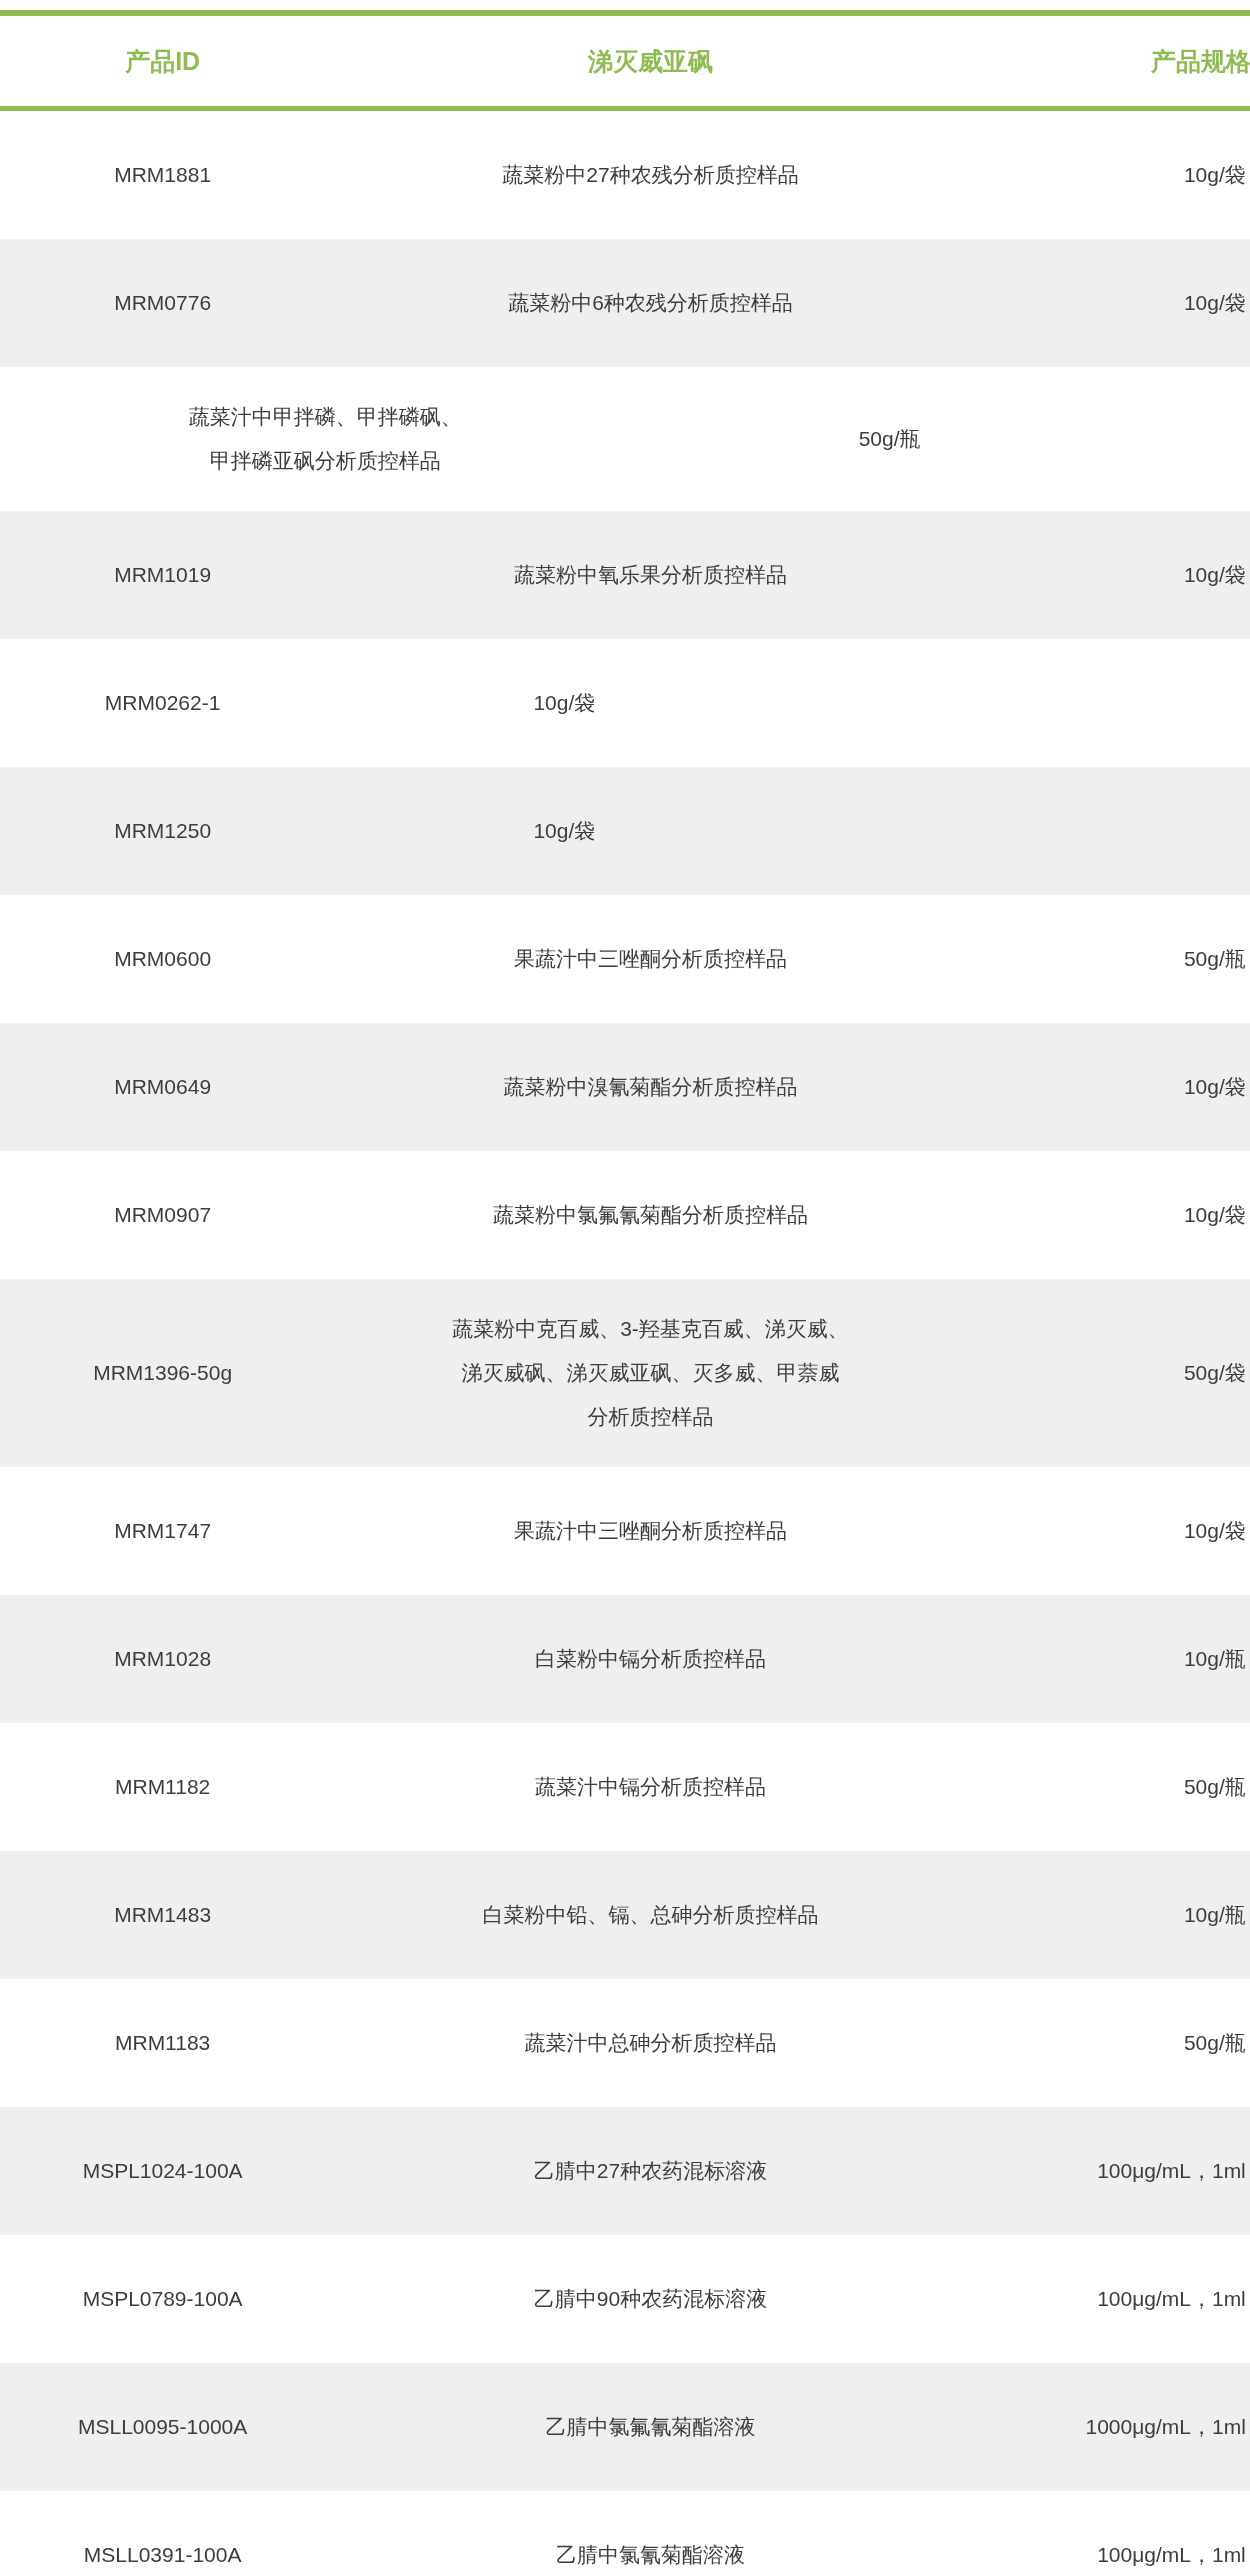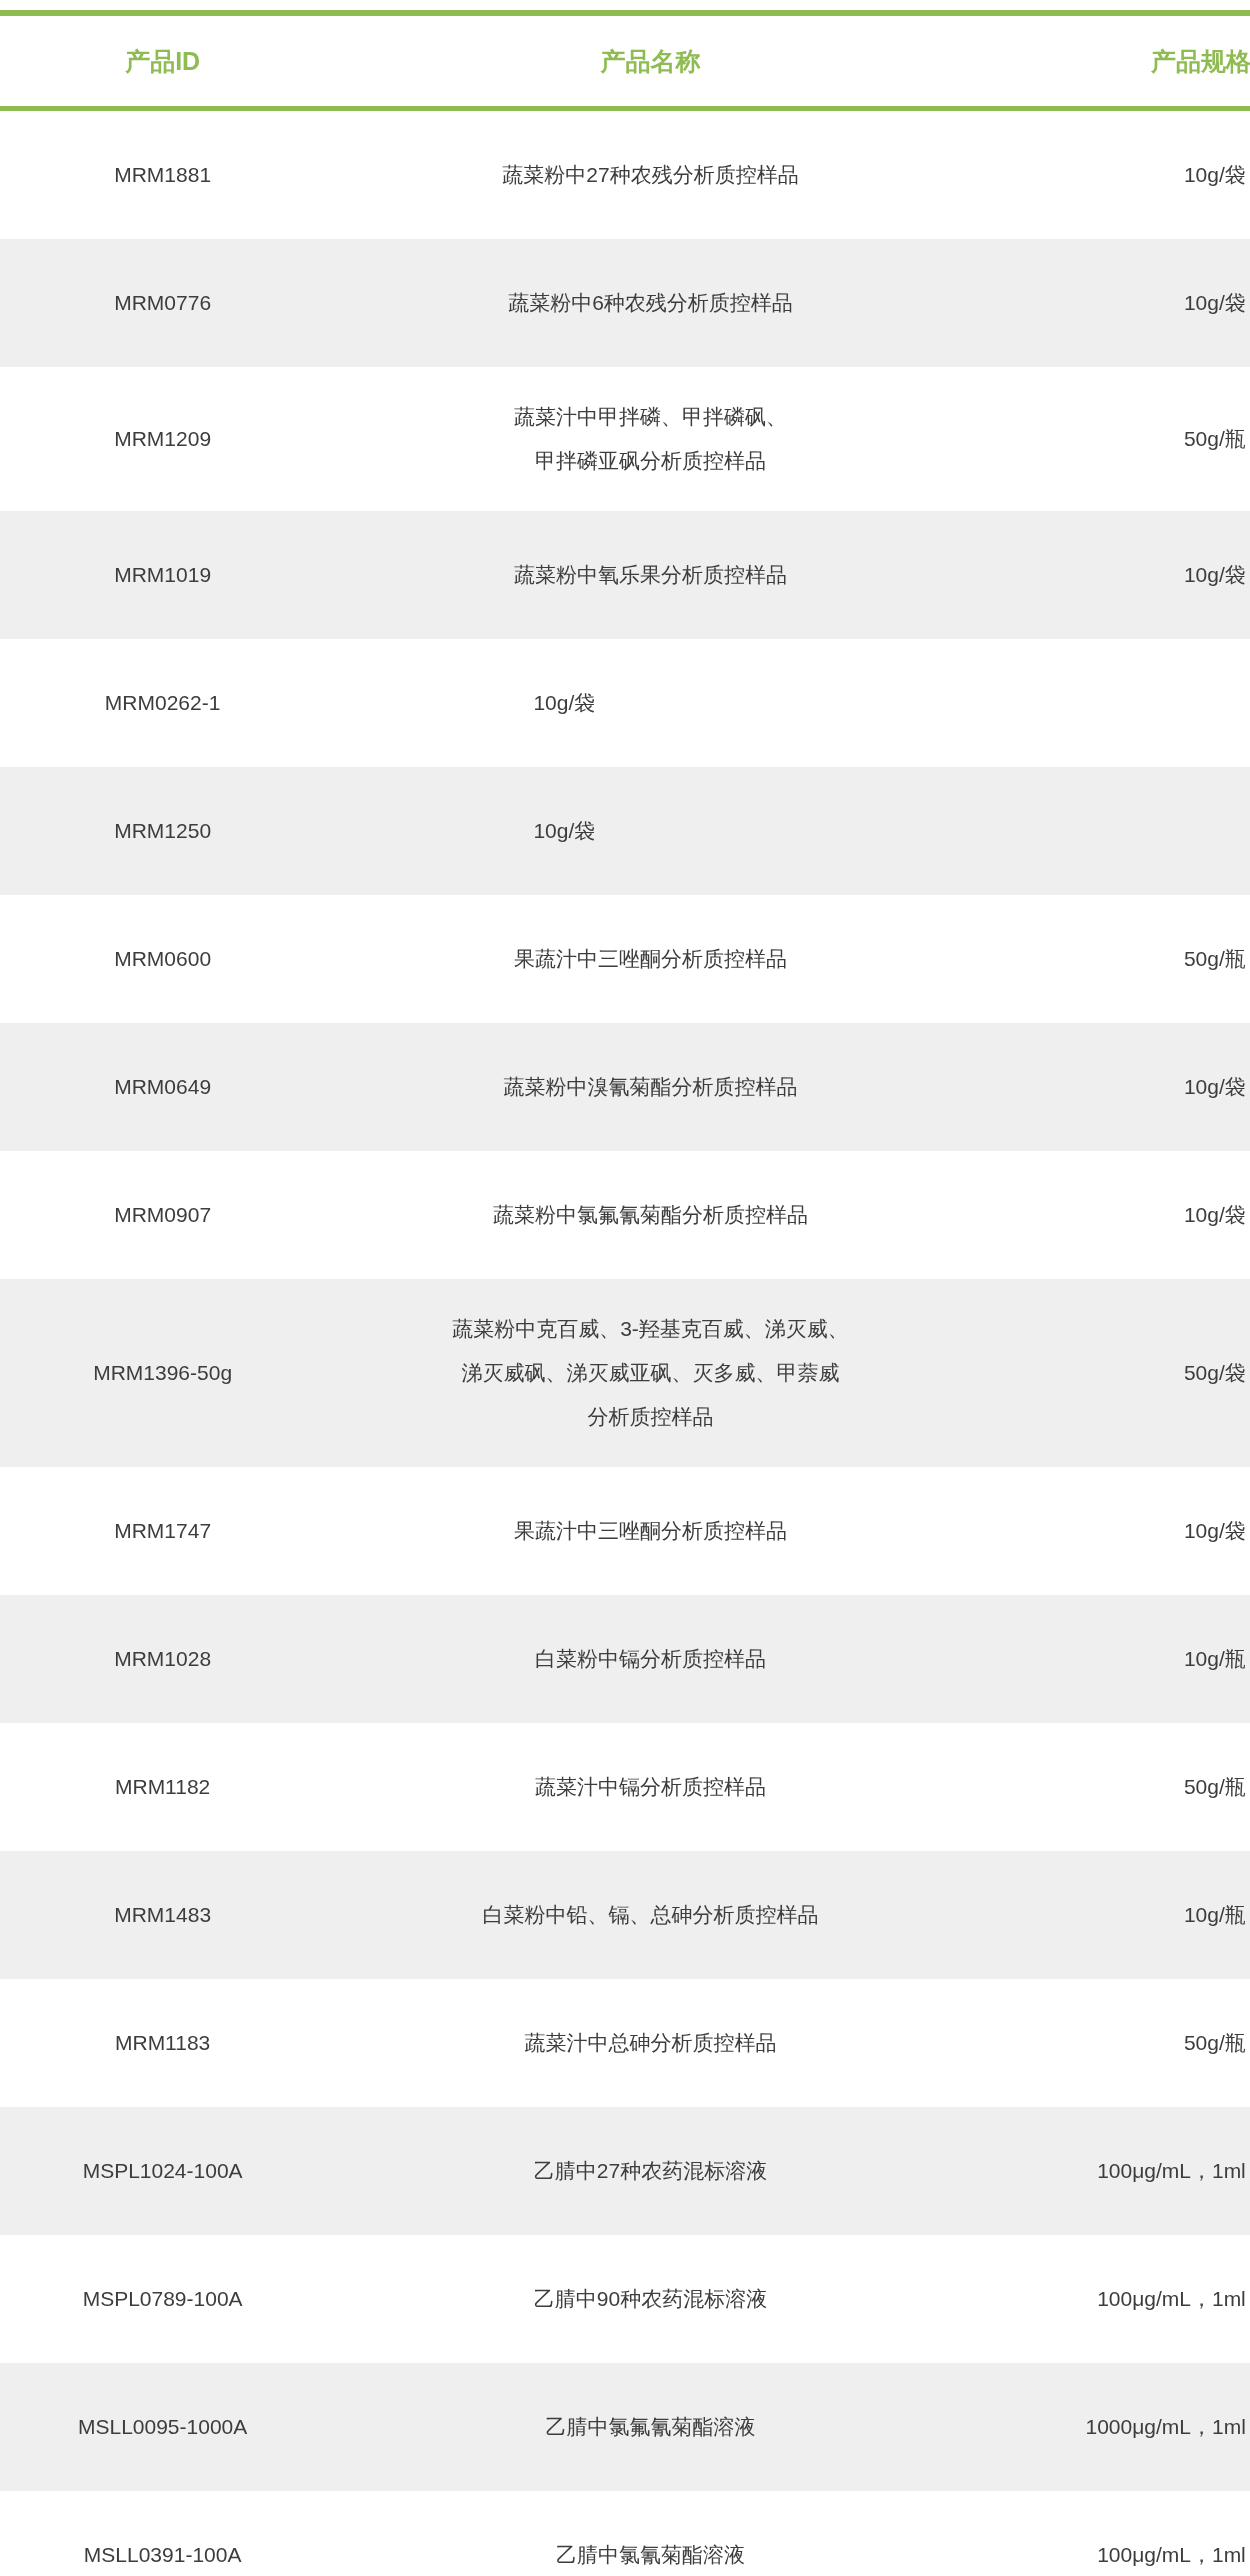--- a/index.html
+++ b/index.html
@@ -56,41 +56,40 @@
   .c3 { width: 22%; text-align: right; }
 </style>
 </head>
 <body>
 
 <div class="page">
   <div class="top-bar"></div>
 
   <div class="header-row">
     <div class="header-cell c1">产品ID</div>
-    <div class="header-cell c2">产品名称</div>
+    <div class="header-cell c2">涕灭威亚砜</div>
     <div class="header-cell c3">产品规格</div>
   </div>
 
   <div class="header-underline"></div>
 
   <div class="rows" id="rows">
   <div class="row">
     <div class="cell c1">MRM1881</div>
     <div class="cell c2">蔬菜粉中27种农残分析质控样品</div>
     <div class="cell c3">10g/袋</div>
   </div>
 
   <div class="row">
     <div class="cell c1">MRM0776</div>
     <div class="cell c2">蔬菜粉中6种农残分析质控样品</div>
     <div class="cell c3">10g/袋</div>
   </div>
 
   <div class="row">
-    <div class="cell c1">MRM1209</div>
     <div class="cell c2">蔬菜汁中甲拌磷、甲拌磷砜、
 甲拌磷亚砜分析质控样品</div>
     <div class="cell c3">50g/瓶</div>
   </div>
 
   <div class="row">
     <div class="cell c1">MRM1019</div>
     <div class="cell c2">蔬菜粉中氧乐果分析质控样品</div>
     <div class="cell c3">10g/袋</div>
   </div>

